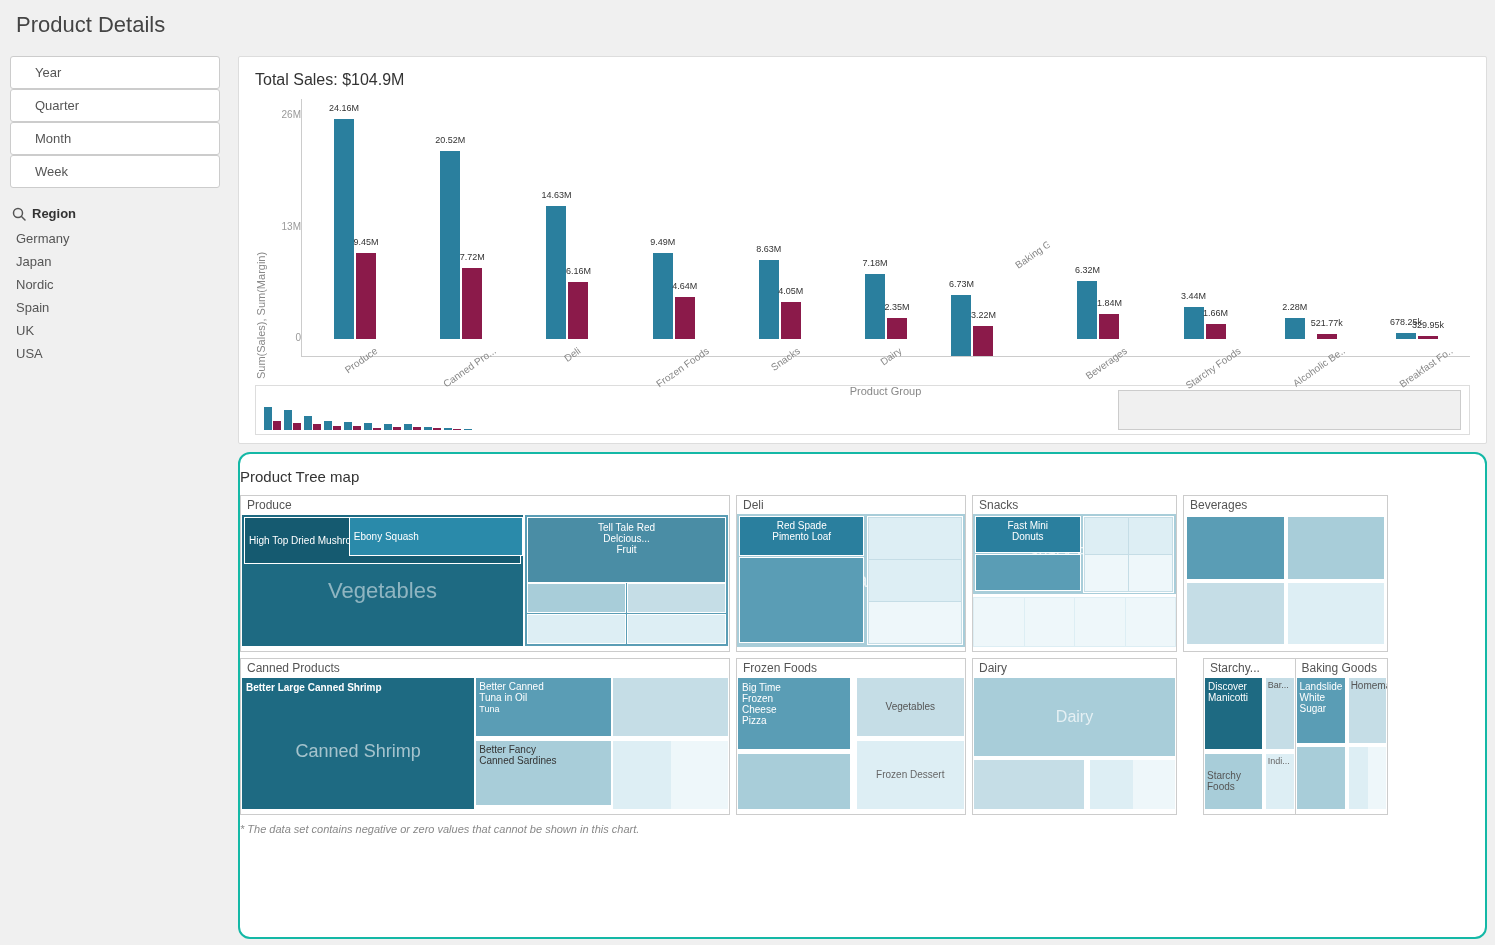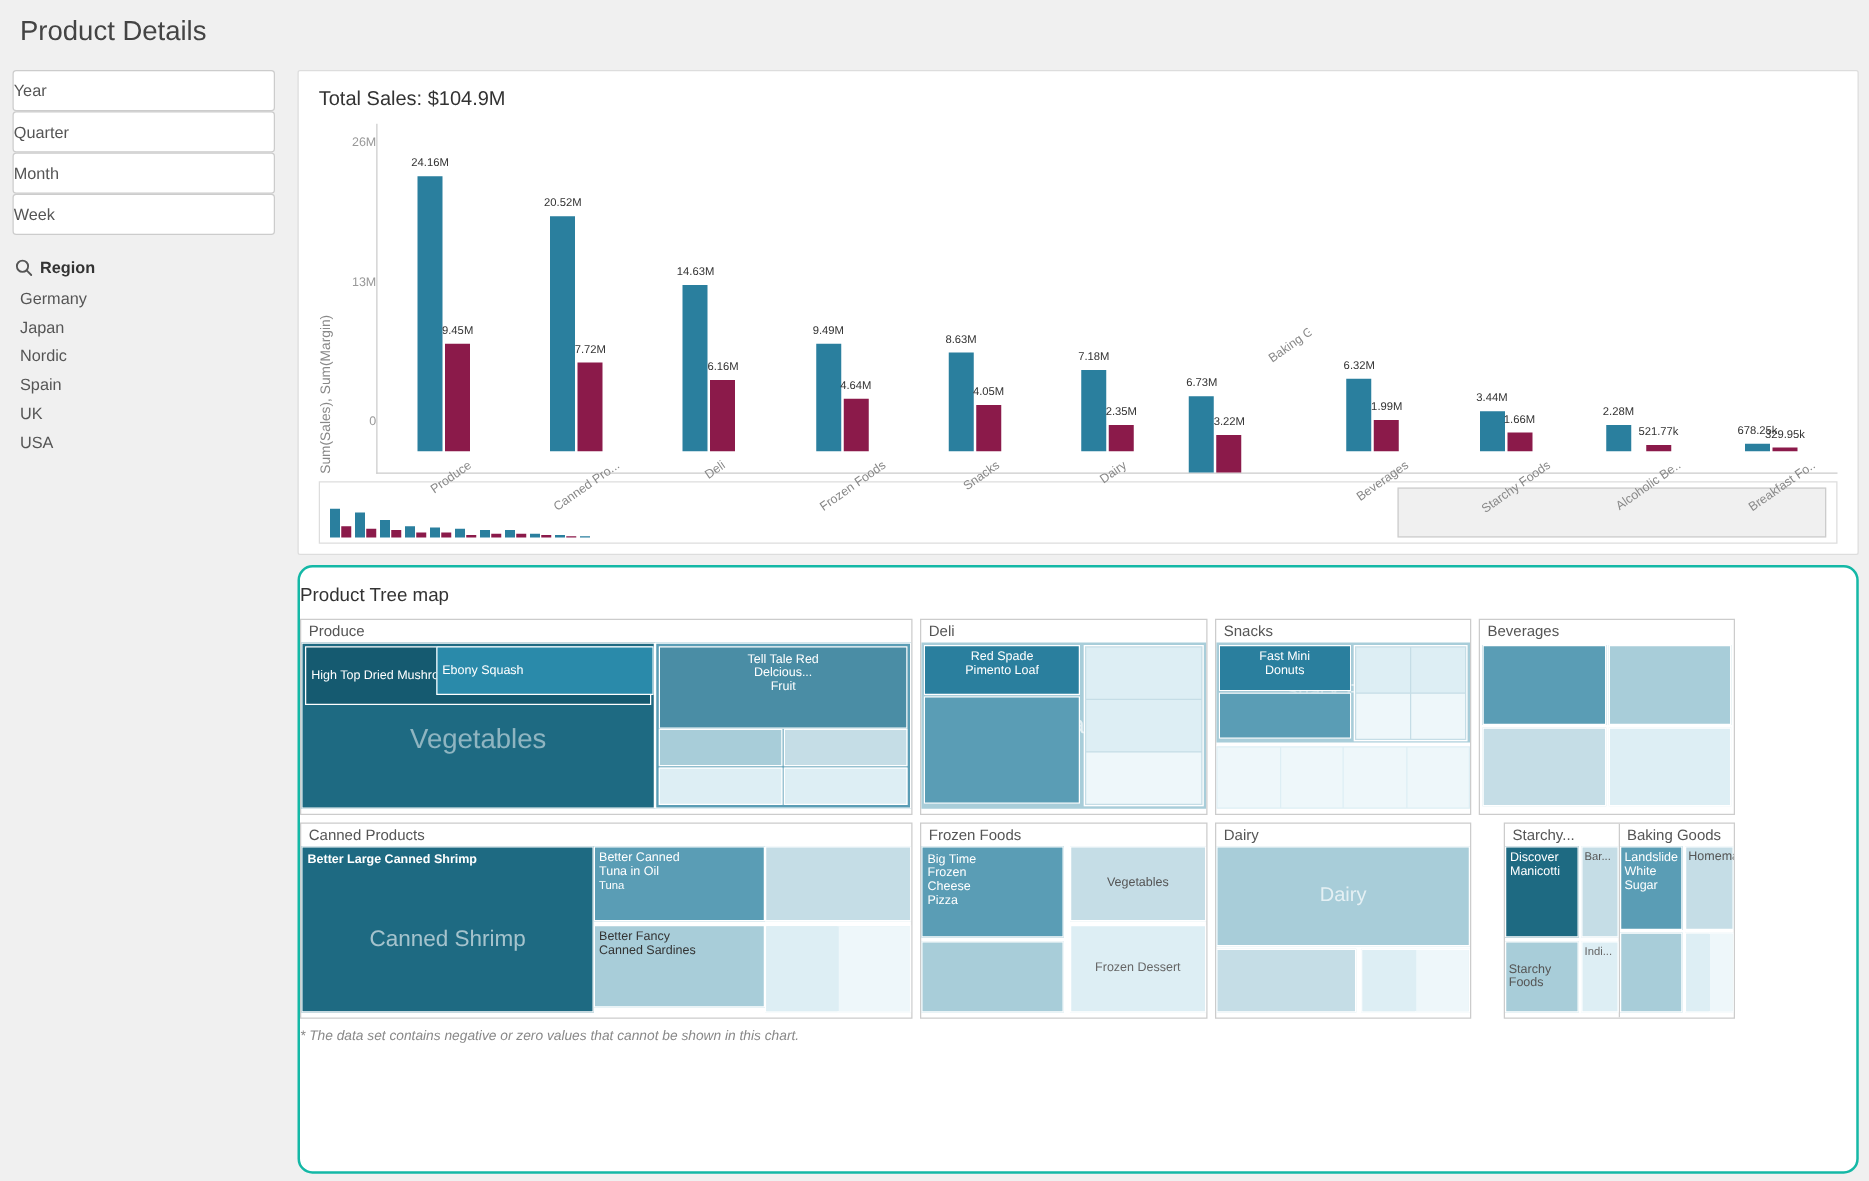--- a/index.html
+++ b/index.html
@@ -4,21 +4,21 @@
   <style>
     * { box-sizing: border-box; margin: 0; padding: 0; }
     body { font-family: 'Segoe UI', Arial, sans-serif; background: #f0f0f0; color: #333; font-size: 13px; }
 
     .page-title { font-size: 22px; font-weight: 300; color: #444; padding: 12px 16px 10px; background: #f0f0f0; }
 
     .layout { display: flex; height: calc(945px - 46px); }
 
     
     .sidebar { width: 230px; min-width: 230px; background: #f0f0f0; padding: 8px 10px; display: flex; flex-direction: column; gap: 6px; overflow-y: auto; }
-    .sidebar-filter-btn { background: #fff; border: 1px solid #ccc; border-radius: 3px; padding: 8px 0; text-align: left; cursor: pointer; font-size: 13px; color: #555; width: 100%; }
+    .sidebar-filter-btn { background: #fff; border: 1px solid #ccc; border-radius: 3px; padding: 8px 24px; text-align: left; cursor: pointer; font-size: 13px; color: #555; width: 100%; }
     .sidebar-section { margin-top: 12px; }
     .sidebar-section-label { display: flex; align-items: center; gap: 6px; font-size: 13px; font-weight: 600; color: #333; margin-bottom: 6px; padding-left: 2px; }
     .sidebar-region-item { padding: 4px 6px; cursor: pointer; font-size: 13px; color: #555; border-radius: 2px; }
 
     
     .main-content { flex: 1; display: flex; flex-direction: column; gap: 8px; padding: 8px; overflow: auto; }
 
     
     .chart-panel { background: #fff; border: 1px solid #ddd; border-radius: 2px; padding: 14px 16px 8px; flex: 0 0 auto; }
     .chart-title { font-size: 16px; font-weight: 400; color: #333; margin-bottom: 10px; }
@@ -154,21 +154,21 @@
                   </div>
                 </div>
                 <div style="font-size: 10px; color: rgb(136, 136, 136); text-align: center; margin-top: 6px; transform: rotate(-35deg); transform-origin: right top; white-space: nowrap; max-width: 70px; overflow: hidden;">Baking Goods</div>
               </div>
               <div style="display: flex; flex-direction: column; align-items: center; flex: 1 1 0%;">
                 <div style="display: flex; align-items: flex-end; gap: 2px; justify-content: center; height: 230px; position: relative; width: 100%;">
                   <div style="width: 20px; height: 58px; background: rgb(42, 127, 158); position: relative; cursor: pointer;">
                     <div style="position: absolute; top: -16px; left: 50%; transform: translateX(-50%); font-size: 9px; color: rgb(51, 51, 51); white-space: nowrap;">6.32M</div>
                   </div>
                   <div style="width: 20px; height: 25px; background: rgb(139, 26, 74); position: relative; cursor: pointer;">
-                    <div style="position: absolute; top: -16px; left: 50%; transform: translateX(-50%); font-size: 9px; color: rgb(51, 51, 51); white-space: nowrap;">1.99M</div>
+                    <div style="position: absolute; top: -16px; left: 50%; transform: translateX(-50%); font-size: 9px; color: rgb(51, 51, 51); white-space: nowrap;">1.84M</div>
                   </div>
                 </div>
                 <div style="font-size: 10px; color: rgb(136, 136, 136); text-align: center; margin-top: 6px; transform: rotate(-35deg); transform-origin: right top; white-space: nowrap; max-width: 70px; overflow: hidden;">Beverages</div>
               </div>
               <div style="display: flex; flex-direction: column; align-items: center; flex: 1 1 0%;">
                 <div style="display: flex; align-items: flex-end; gap: 2px; justify-content: center; height: 230px; position: relative; width: 100%;">
                   <div style="width: 20px; height: 32px; background: rgb(42, 127, 158); position: relative; cursor: pointer;">
                     <div style="position: absolute; top: -16px; left: 50%; transform: translateX(-50%); font-size: 9px; color: rgb(51, 51, 51); white-space: nowrap;">3.44M</div>
                   </div>
                   <div style="width: 20px; height: 15px; background: rgb(139, 26, 74); position: relative; cursor: pointer;">
@@ -193,20 +193,21 @@
                   <div style="width: 20px; height: 6px; background: rgb(42, 127, 158); position: relative; cursor: pointer;">
                     <div style="position: absolute; top: -16px; left: 50%; transform: translateX(-50%); font-size: 9px; color: rgb(51, 51, 51); white-space: nowrap;">678.25k</div>
                   </div>
                   <div style="width: 20px; height: 3px; background: rgb(139, 26, 74); position: relative; cursor: pointer;">
                     <div style="position: absolute; top: -16px; left: 50%; transform: translateX(-50%); font-size: 9px; color: rgb(51, 51, 51); white-space: nowrap;">329.95k</div>
                   </div>
                 </div>
                 <div style="font-size: 10px; color: rgb(136, 136, 136); text-align: center; margin-top: 6px; transform: rotate(-35deg); transform-origin: right top; white-space: nowrap; max-width: 70px; overflow: hidden;">Breakfast Fo..</div>
               </div>
             </div>
+          <div class="x-axis-title">Product Group</div>
         </div>
       </div>
 
       <div style="display:flex;margin-top:6px;border:1px solid #ddd;height:50px;align-items:flex-end;padding:4px 8px;gap:2px;background:#fff;">
         <div id="mini-bars" style="display:flex;gap:3px;align-items:flex-end;flex:3;">
             <div style="display: flex; align-items: flex-end; gap: 1px;">
               <div style="width: 8px; height: 23px; background: rgb(42, 127, 158);"></div>
               <div style="width: 8px; height: 9px; background: rgb(139, 26, 74);"></div>
             </div>
             <div style="display: flex; align-items: flex-end; gap: 1px;">

